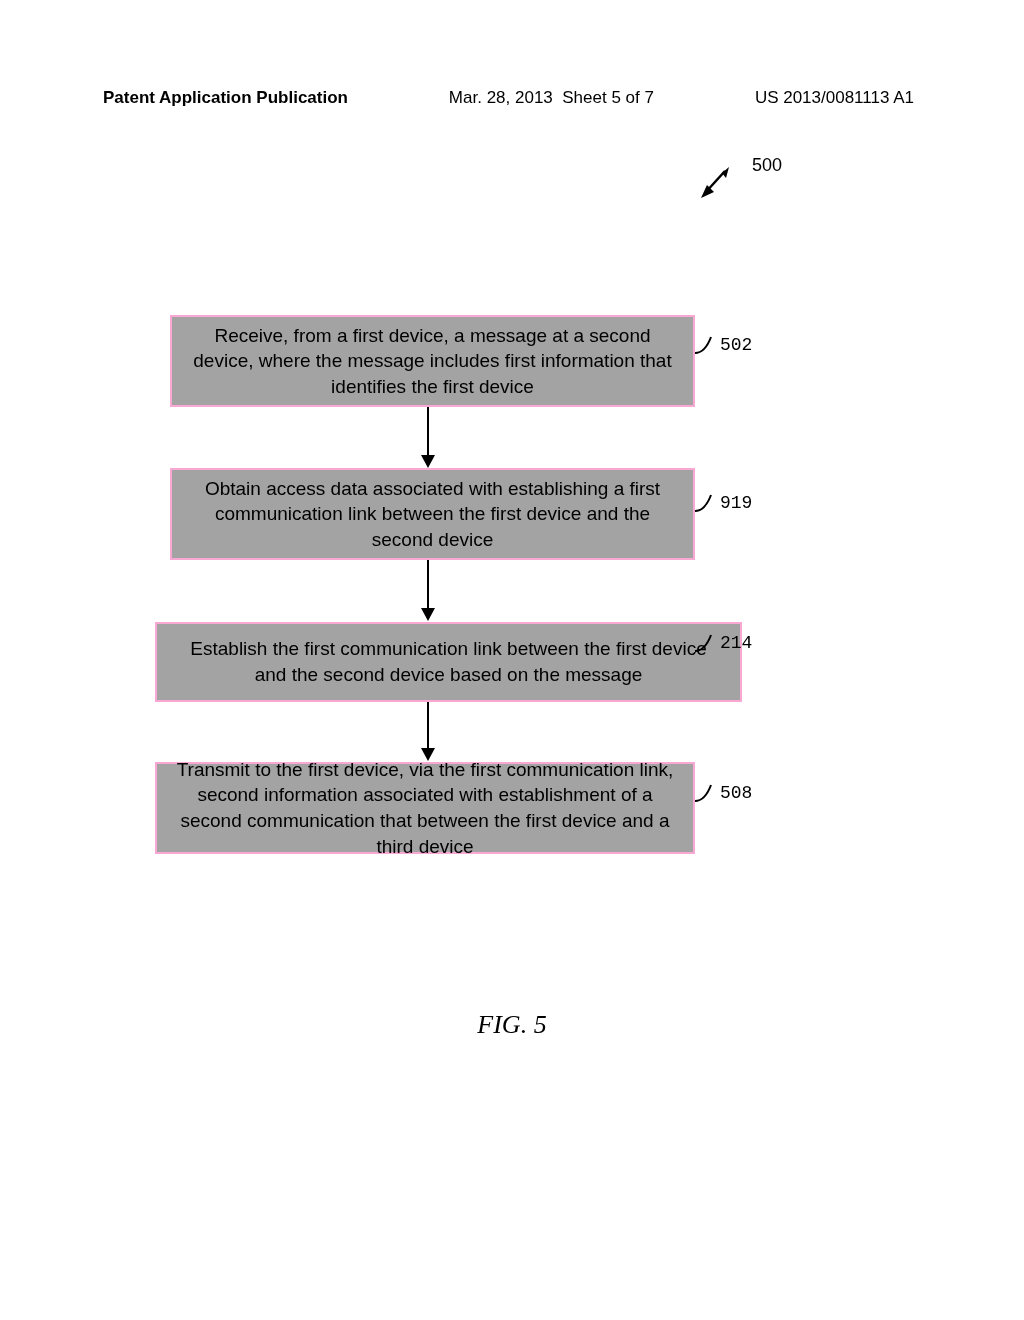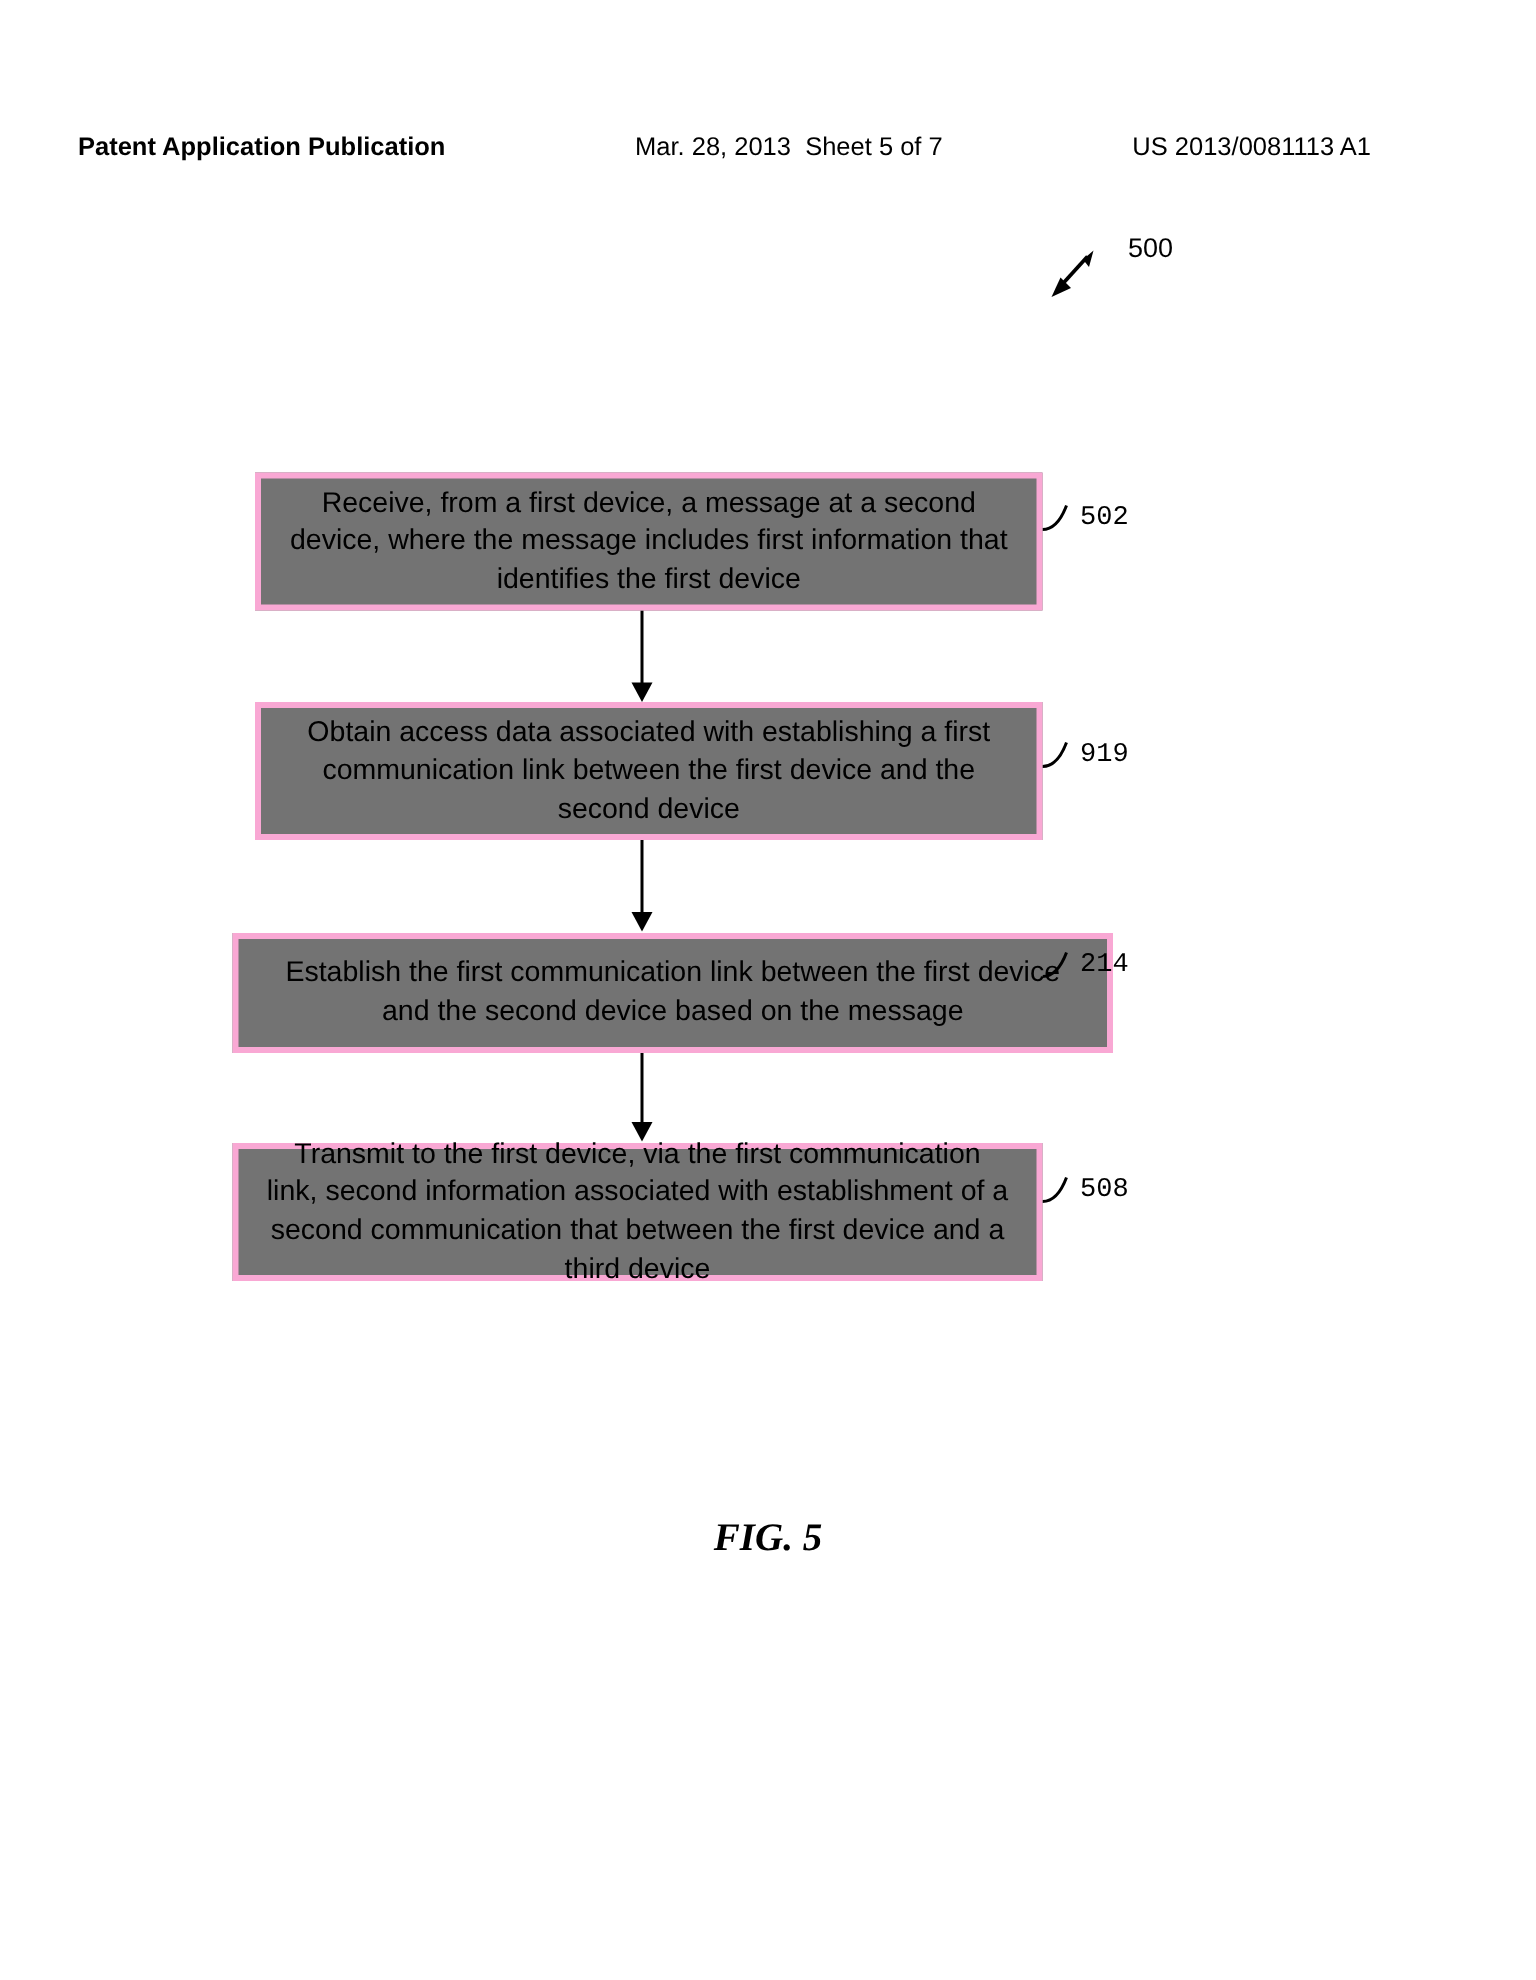--- a/index.html
+++ b/index.html
@@ -9,21 +9,21 @@
     background: #fff;
     font-family: Arial, Helvetica, sans-serif;
     position: relative;
     color: #000;
   }
   .header {
     position: absolute;
     top: 88px;
     left: 0;
     right: 0;
-    padding: 0 110px 0 52px;
+    padding: 0 110px 0 103px;
     display: flex;
     justify-content: space-between;
     font-size: 17px;
   }
   .header .pub { font-weight: bold; }
   .header .date { }
   .header .number { font-weight: normal; }
   .diagram {
     position: absolute;
     top: 155px;
@@ -44,22 +44,22 @@
     font-size: 18px;
     margin-left: 15px;
   }
   .ref-arrow {
     position: absolute;
     top: 10px;
     left: 0;
   }
   .box {
     position: absolute;
-    border: 4px solid #f9a8d4;
-    background: #737373;
+    border: 2px solid #f9a8d4;
+    background: #a3a3a3;
     font-size: 19px;
     text-align: center;
     display: flex;
     align-items: center;
     justify-content: center;
     padding: 6px 18px;
     line-height: 1.35;
   }
   .box1 { top: 160px; left: 170px; width: 525px; height: 92px; }
   .box2 { top: 313px; left: 170px; width: 525px; height: 92px; }
@@ -76,21 +76,21 @@
   .ref508 { top: 628px; left: 720px; }
   .curve { position: absolute; }
   .arrow-conn { position: absolute; }
   .fig-label {
     position: absolute;
     top: 1010px;
     left: 0;
     width: 1024px;
     text-align: center;
     font-size: 26px;
-    font-weight: bold;
+    font-weight: normal;
     font-style: italic;
     font-family: "Times New Roman", Times, serif;
   }
 </style>
 </head>
 <body>
 
 <div class="header">
   <span class="pub">Patent Application Publication</span>
   <span class="date">

